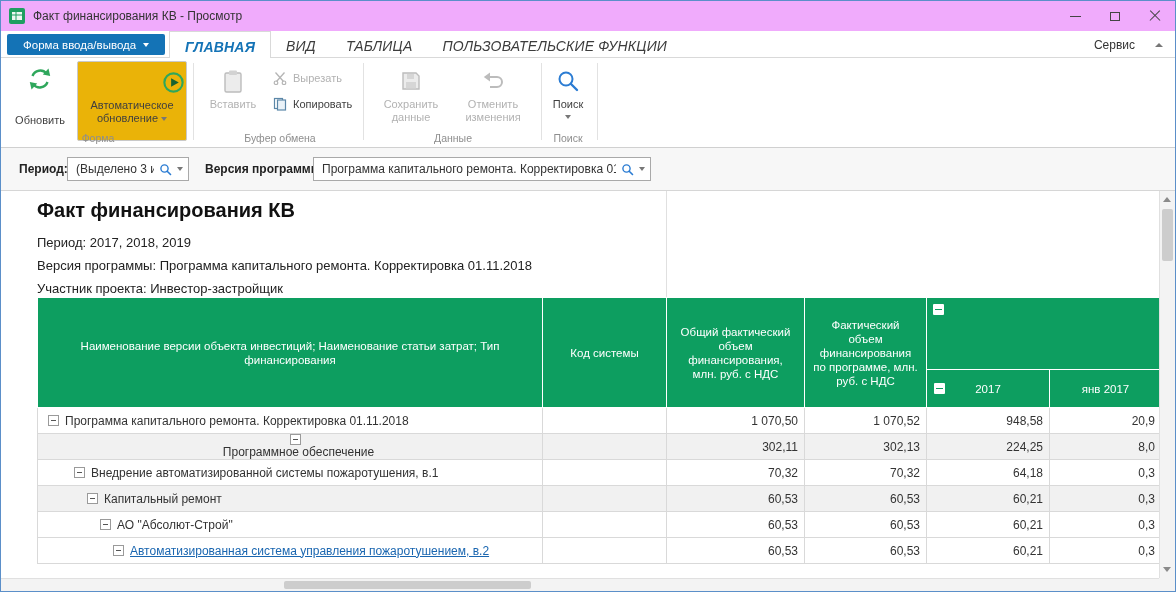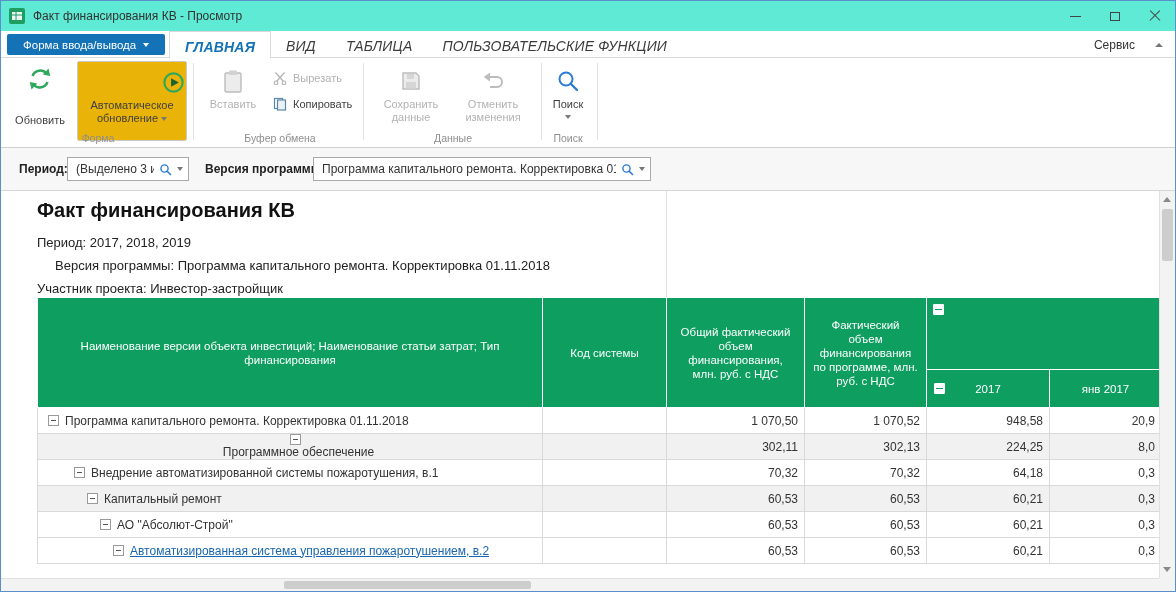--- a/index.html
+++ b/index.html
@@ -1,21 +1,21 @@
 <!DOCTYPE html>
 <html><head>
 <meta charset="utf-8">
 <style>
   html,body{margin:0;padding:0;background:#e9e9e9;}
   *{box-sizing:border-box;}
   .window{position:relative;width:1176px;height:592px;border:1px solid #5b8fc9;background:#fff;
     font-family:"Liberation Sans","DejaVu Sans",sans-serif;overflow:hidden;}
 
   
-  .titlebar{position:absolute;left:0;top:0;right:0;height:30px;background:#5eead4;display:flex;align-items:center;padding-left:8px;}
+  .titlebar{position:absolute;left:0;top:0;right:0;height:30px;background:#f0abfc;display:flex;align-items:center;padding-left:8px;}
   .title{font-size:12px;color:#333;margin-left:8px;}
   .wincontrols{position:absolute;right:0;top:0;height:30px;display:flex;}
   .wc{width:40px;height:30px;display:flex;align-items:center;justify-content:center;cursor:default;}
   .min-glyph{width:11px;height:1px;background:#444;display:block;}
   .max-glyph{width:10px;height:9px;border:1px solid #444;display:block;}
   .close-glyph{position:relative;width:12px;height:12px;display:block;}
   .close-glyph::before,.close-glyph::after{content:"";position:absolute;left:-1px;top:5px;width:14px;height:1.4px;background:#444;}
   .close-glyph::before{transform:rotate(45deg);}
   .close-glyph::after{transform:rotate(-45deg);}
 
@@ -245,21 +245,21 @@
           </svg>
       </span>
       <span class="dd"></span>
     </div>
   </div>
 
   <div class="content">
     <div class="colline"></div>
     <div class="rtitle">Факт финансирования КВ</div>
     <div class="meta" style="top:44px;">Период: 2017, 2018, 2019</div>
-    <div class="meta" style="top:67px;margin-left:18px;">Версия программы: Программа капитального ремонта. Корректировка 01.11.2018</div>
+    <div class="meta" style="top:67px;">Версия программы: Программа капитального ремонта. Корректировка 01.11.2018</div>
     <div class="meta" style="top:90px;">Участник проекта: Инвестор-застройщик</div>
 
     <div class="tablewrap">
       <table>
         <colgroup>
           <col style="width:505px;">
             <col style="width:124px;">
             <col style="width:138px;">
           <col style="width:122px;">
             <col style="width:123px;">

